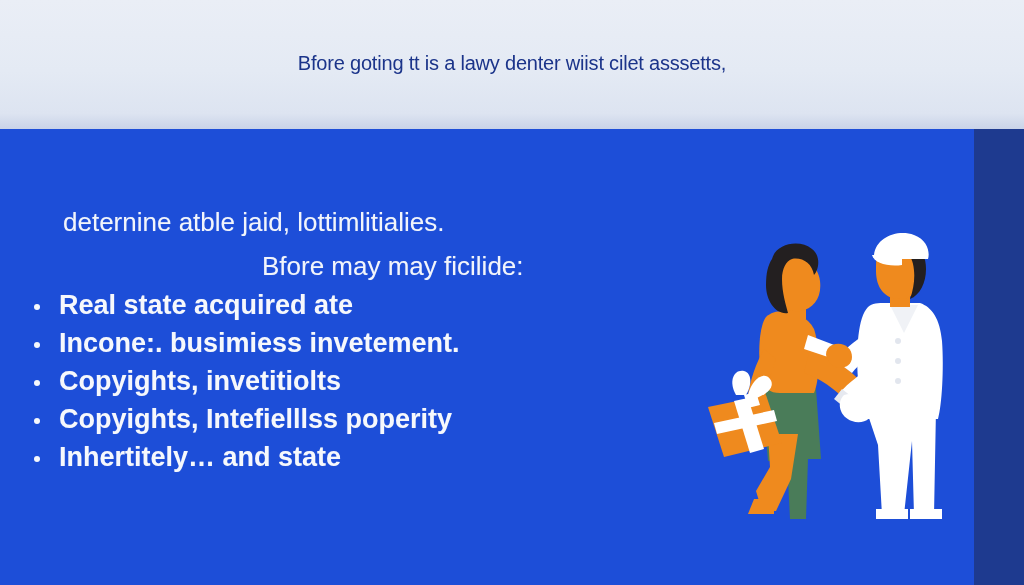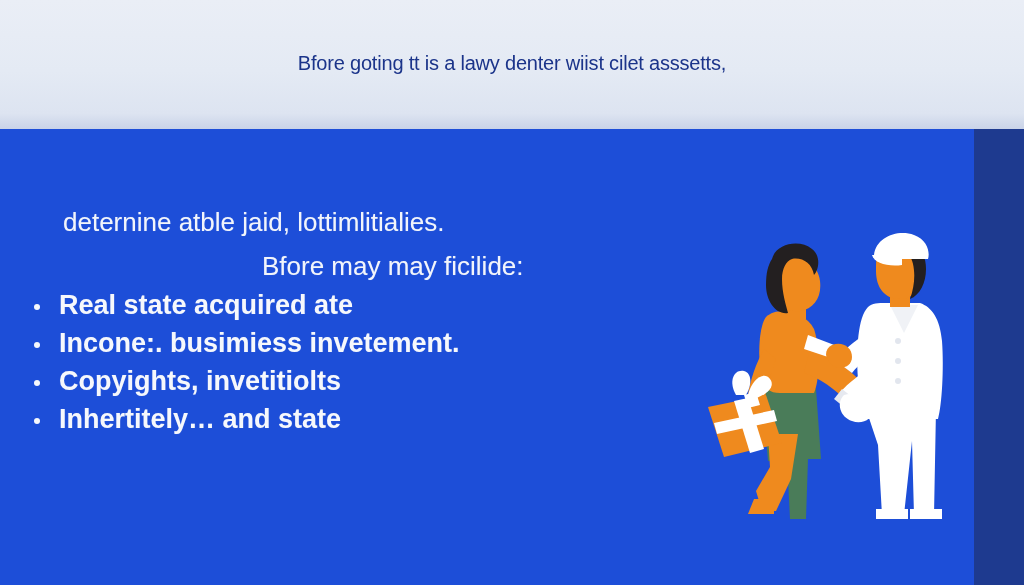--- a/index.html
+++ b/index.html
@@ -131,20 +131,24 @@
         <li>
           <span class="dot"></span>
           <span class="txt">Incone:. busimiess  invetement.</span>
         </li>
         <li>
           <span class="dot"></span>
           <span class="txt">Copyights, invetitiolts</span>
         </li>
         <li>
           <span class="dot"></span>
+          <span class="txt">Copyights, Intefielllss poperity</span>
+        </li>
+        <li>
+          <span class="dot"></span>
           <span class="txt">Inhertitely… and state</span>
         </li>
       </ul>
     </div>
 
     <div id="illustration">
       <svg viewBox="0 0 290 300" width="290" height="300">
 
         <path d="M72 160 L126 160 L131 230 L118 230 L116 290 L100 290 L97 230 L78 232 Z" fill="#4a7c59"></path>
 

